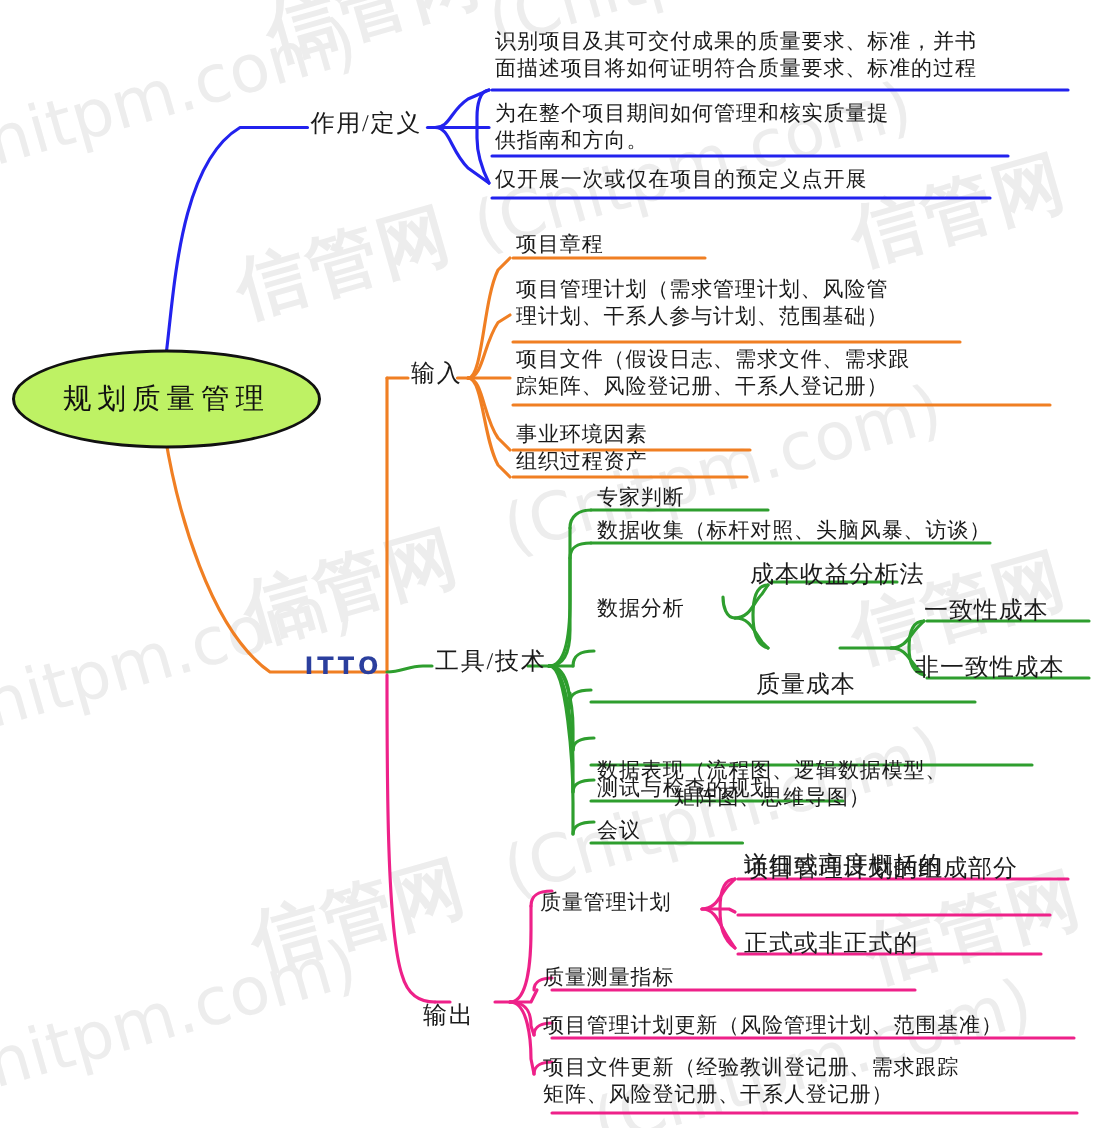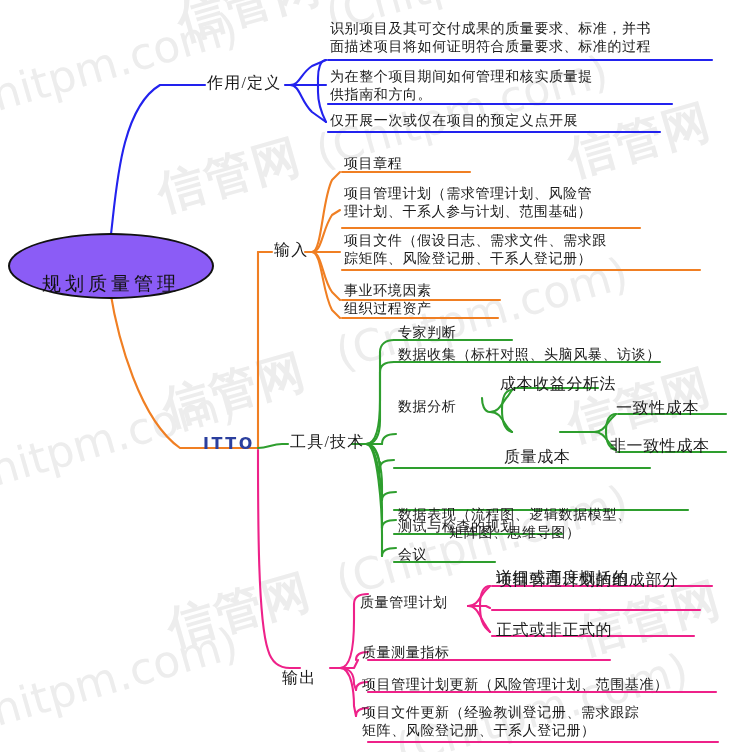--- a/index.html
+++ b/index.html
@@ -27,22 +27,22 @@
   .node{position:absolute;
         font-family:Liberation Serif, serif;
         color:#1a1a1a;white-space:pre-line;line-height:1.28;}
   .lvl1{font-size:16px;letter-spacing:1.2px;}
   .leaf{font-size:14px;letter-spacing:.6px;}
   .leaf2{font-size:16px;letter-spacing:.6px;}
 
   
   #center{position:absolute;left:8px;top:233px;width:202px;height:62px;
           border:2px solid #111;border-radius:50%;
-          display:flex;align-items:flex-end;justify-content:center;z-index:4;
-          background:#8b5cf6;}
+          display:flex;align-items:center;justify-content:center;z-index:4;
+          background:#bef264;}
   #center span{font-family:"DejaVu Serif","Liberation Serif",serif;
           font-size:19px;letter-spacing:4px;color:#111;}
 
   #itto{position:absolute;left:203px;top:434px;
         font-family:"DejaVu Sans","Liberation Sans",sans-serif;
         font-size:16px;font-weight:700;letter-spacing:2.5px;color:#2b3f9e;z-index:4;}
 </style>
 </head>
 <body>
 

